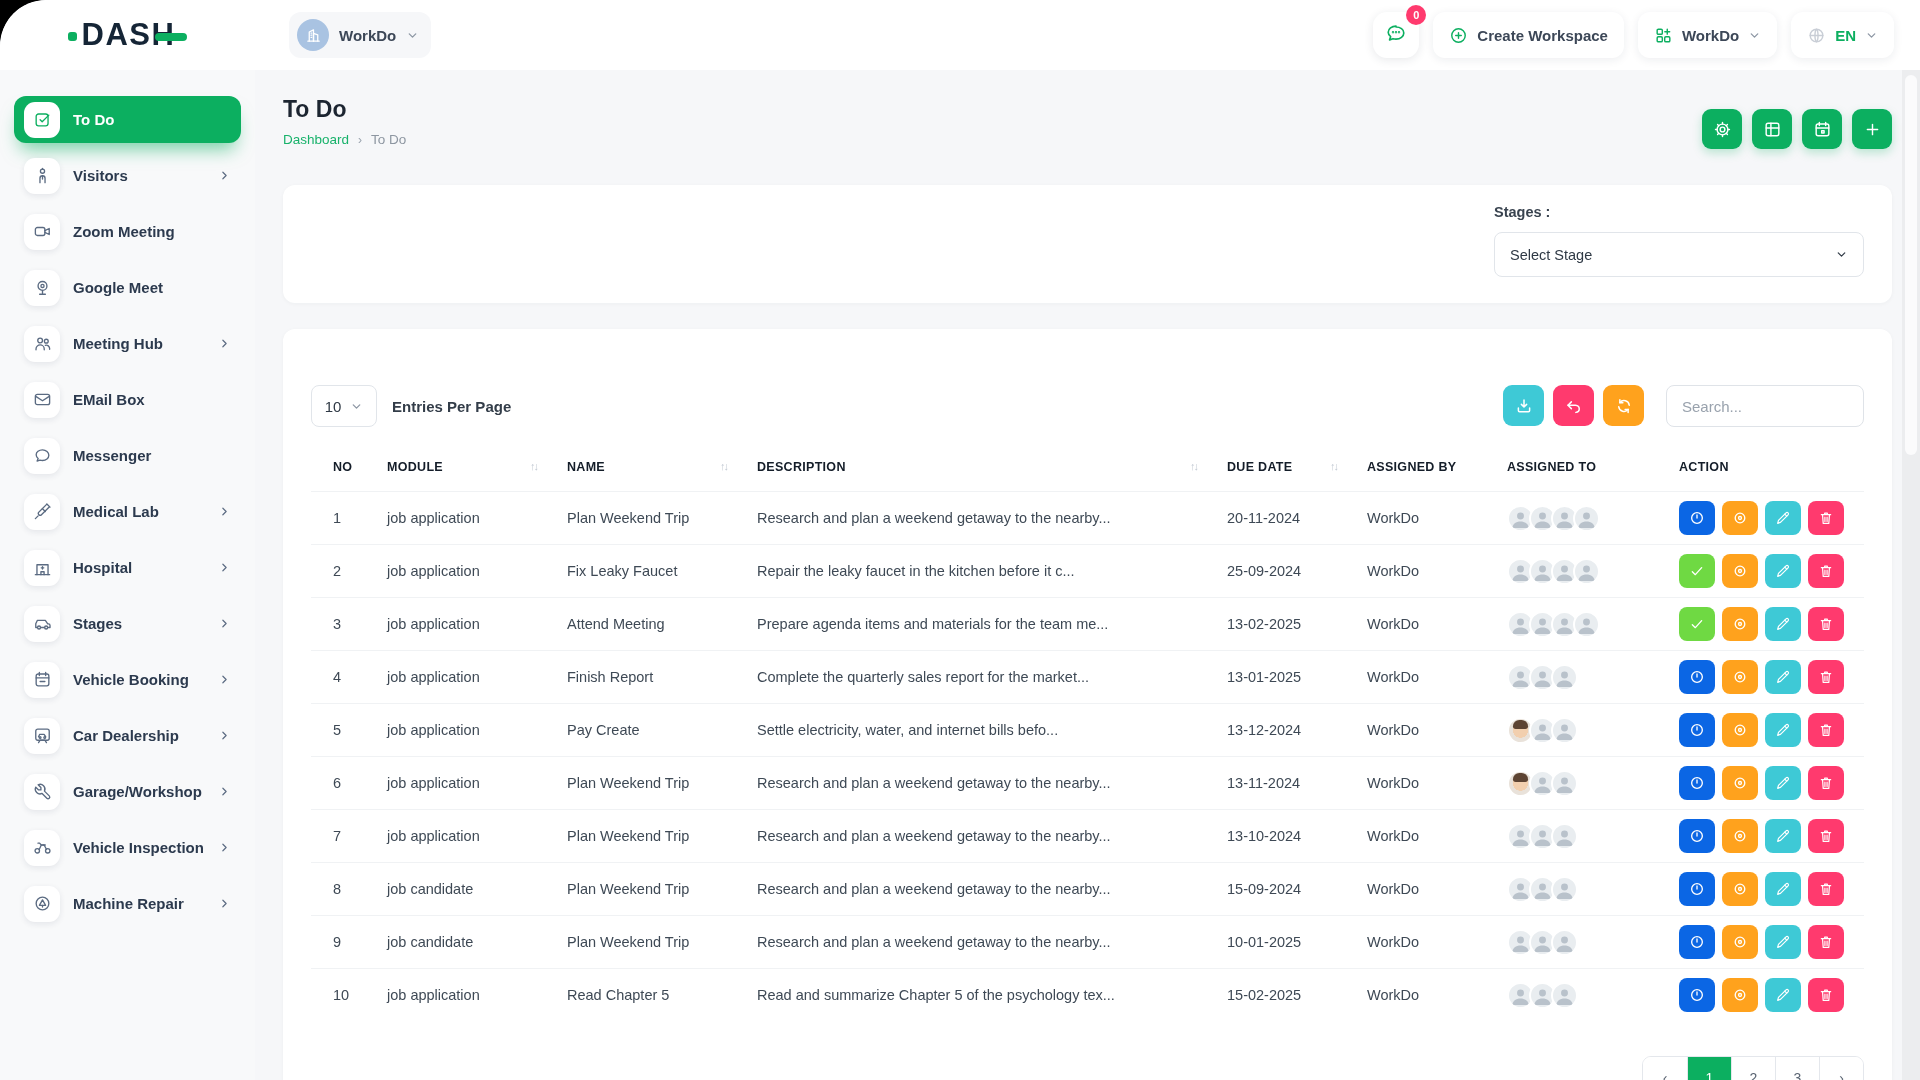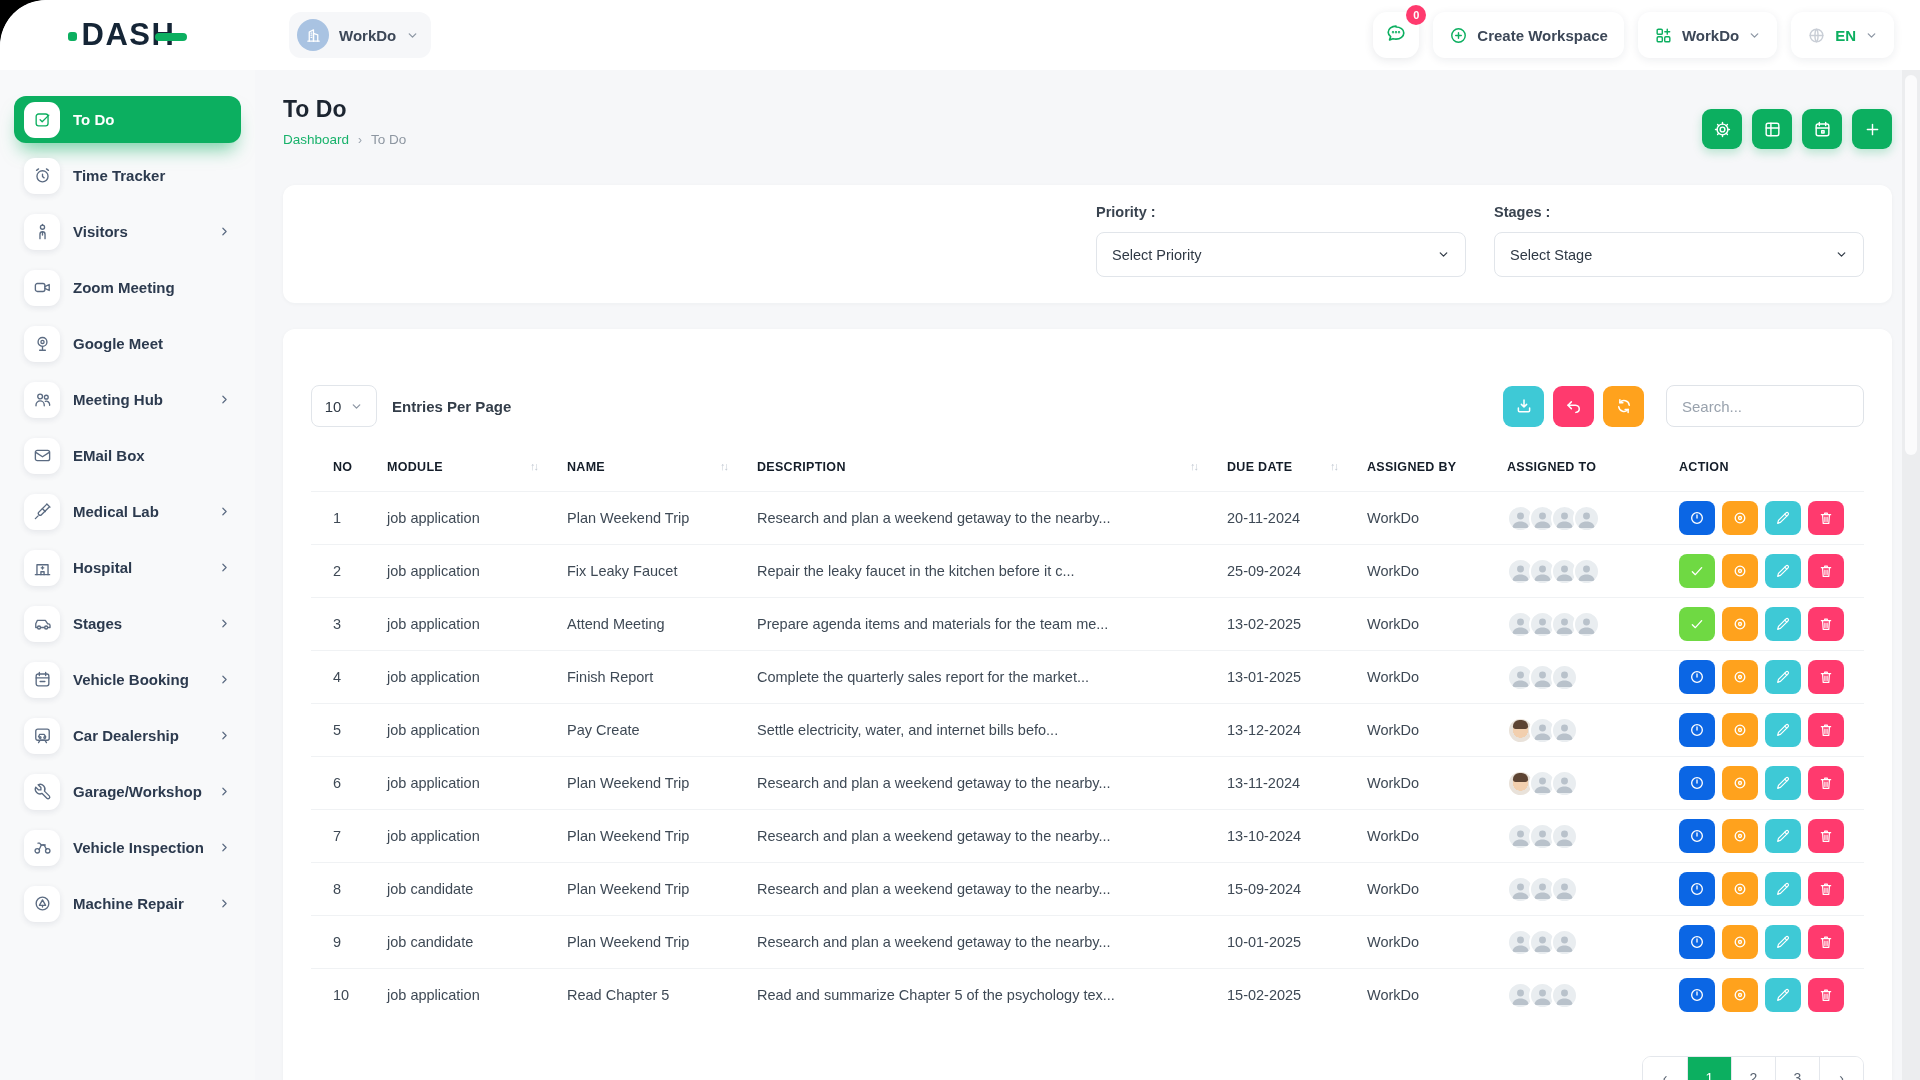--- a/index.html
+++ b/index.html
@@ -61,21 +61,21 @@
   .filter-card { margin-top:36px; background:#fff; border-radius:12px; height:118px; display:flex; justify-content:flex-end; gap:28px; padding:0 28px; box-shadow:0 1px 4px rgba(25,39,60,.04); }
   .filter-group { width:370px; padding-top:19px; }
   .filter-label { font-size:14.5px; color:#39434f; font-weight:600; }
   .select { margin-top:12px; height:45px; border:1px solid #e1e5ea; border-radius:8px; display:flex; align-items:center; justify-content:space-between; padding:0 15px; font-size:14.5px; color:#2f3945; background:#fff; cursor:pointer; }
   .select .chev { color:#2f3945; }
 
   .table-card { margin-top:26px; background:#fff; border-radius:12px; padding:28px; height:800px; box-shadow:0 1px 4px rgba(25,39,60,.04); }
   .table-top { display:flex; align-items:center; margin-top:28px; }
   .entries-select { width:66px; height:42px; border:1px solid #e1e5ea; border-radius:8px; display:flex; align-items:center; justify-content:center; gap:9px; font-size:15px; color:#2f3945; cursor:pointer; }
   .entries-label { margin-left:15px; font-size:15px; color:#333d49; font-weight:600; }
-  .table-tools { margin-left:auto; display:flex; gap:9px; align-items:center; }
+  .table-tools { margin-left:auto; display:flex; gap:9px; }
   .tool-btn { width:41px; height:41px; border-radius:9px; border:none; color:#fff; display:flex; align-items:center; justify-content:center; cursor:pointer; }
   .tool-btn svg { width:18px; height:18px; }
   .tool-btn.cyan { background:#3EC9D6; } .tool-btn.pink { background:#FF3A6E; } .tool-btn.orange { background:#FFA21D; }
   .search-input { margin-left:13px; width:198px; height:42px; border:1px solid #dfe3e8; border-radius:8px; padding:0 15px; font-size:15px; color:#333; outline:none; background:#fff; }
   .search-input::placeholder { color:#99a2ad; }
 
   table { width:100%; border-collapse:collapse; table-layout:fixed; margin-top:16px; }
   thead th { font-size:12.5px; font-weight:700; color:#141d29; text-align:left; padding:17px 6px; letter-spacing:.3px; white-space:nowrap; }
   th .sort { float:right; color:#c3cad3; font-size:11px; margin-right:18px; letter-spacing:-2px; font-weight:400; }
   th:first-child, td:first-child { padding-left:22px; }
@@ -187,30 +187,20 @@
           <svg viewBox="0 0 24 24" fill="none" stroke="currentColor" stroke-width="1.7" stroke-linecap="round" stroke-linejoin="round">
             <rect x="4" y="5" width="15" height="15" rx="3"></rect>
             <path d="M9 12.2l2.6 2.6L20 6.5"></path>
           </svg>
         </span>
         <span class="side-label">To Do</span>
       </div>
       <div class="side-item">
         <span class="tile">
           <svg viewBox="0 0 24 24" fill="none" stroke="currentColor" stroke-width="1.7" stroke-linecap="round" stroke-linejoin="round">
-            <circle cx="12" cy="13" r="7"></circle>
-            <path d="M12 10.3v2.9l2 1.8"></path>
-            <path d="M4.5 5.5L7 3.6M19.5 5.5L17 3.6"></path>
-          </svg>
-        </span>
-        <span class="side-label">Time Tracker</span>
-      </div>
-      <div class="side-item">
-        <span class="tile">
-          <svg viewBox="0 0 24 24" fill="none" stroke="currentColor" stroke-width="1.7" stroke-linecap="round" stroke-linejoin="round">
             <circle cx="12" cy="6.6" r="2.6"></circle>
             <path d="M12 4.2v-1"></path>
             <path d="M8.8 21v-5.5a3.2 3.2 0 0 1 6.4 0V21"></path>
             <path d="M12 12.5v4"></path>
           </svg>
         </span>
         <span class="side-label">Visitors</span>
         <span class="side-chev">
           <svg viewBox="0 0 24 24" fill="none" stroke="currentColor" stroke-width="2.2" stroke-linecap="round" stroke-linejoin="round">
             <path d="M9 6l6 6-6 6"></path>
@@ -253,20 +243,28 @@
         </span>
       </div>
       <div class="side-item">
         <span class="tile">
           <svg viewBox="0 0 24 24" fill="none" stroke="currentColor" stroke-width="1.7" stroke-linecap="round" stroke-linejoin="round">
             <rect x="3" y="5.5" width="18" height="13" rx="2.5"></rect>
             <path d="M3.5 8l8.5 5.6L20.5 8"></path>
           </svg>
         </span>
         <span class="side-label">EMail Box</span>
+      </div>
+      <div class="side-item">
+        <span class="tile">
+          <svg viewBox="0 0 24 24" fill="none" stroke="currentColor" stroke-width="1.7" stroke-linecap="round" stroke-linejoin="round">
+            <path d="M12 4.8c-4.5 0-8 2.8-8 6.3 0 1.8.9 3.4 2.5 4.6L5.2 19l3.5-1.2c1 .3 2.1.5 3.3.5 4.5 0 8-2.9 8-6.5s-3.5-7-8-7z"></path>
+          </svg>
+        </span>
+        <span class="side-label">Messenger</span>
       </div>
       <div class="side-item">
         <span class="tile">
           <svg viewBox="0 0 24 24" fill="none" stroke="currentColor" stroke-width="1.7" stroke-linecap="round" stroke-linejoin="round">
             <path d="M17.5 2.5l4 4"></path>
             <path d="M19.5 4.5L9.7 14.3a2.3 2.3 0 0 1-3.2 0l-.1-.1a2.3 2.3 0 0 1 0-3.2L16.2 1.2" transform="translate(1 1.8)"></path>
             <path d="M3 21l3.5-3.5"></path>
             <path d="M12 8.5l3.5 3.5"></path>
           </svg>
         </span>
@@ -429,31 +427,20 @@
             <span style="display:flex">
               <svg viewBox="0 0 24 24" fill="none" stroke="currentColor" stroke-width="1.8" stroke-linecap="round" stroke-linejoin="round">
                 <path d="M12 5.5v13M5.5 12h13"></path>
               </svg>
             </span>
           </button>
         </div>
     </div>
 
     <div class="filter-card">
-      <div class="filter-group">
-        <div class="filter-label">Priority :</div>
-        <div class="select">
-          <span>Select Priority</span>
-          <span class="chev">
-              <svg viewBox="0 0 24 24" fill="none" stroke="currentColor" stroke-width="2.2" stroke-linecap="round" stroke-linejoin="round">
-                <path d="M6 9l6 6 6-6"></path>
-              </svg>
-            </span>
-        </div>
-      </div>
       <div class="filter-group">
         <div class="filter-label">Stages :</div>
         <div class="select">
           <span>Select Stage</span>
           <span class="chev">
               <svg viewBox="0 0 24 24" fill="none" stroke="currentColor" stroke-width="2.2" stroke-linecap="round" stroke-linejoin="round">
                 <path d="M6 9l6 6 6-6"></path>
               </svg>
             </span>
         </div>

